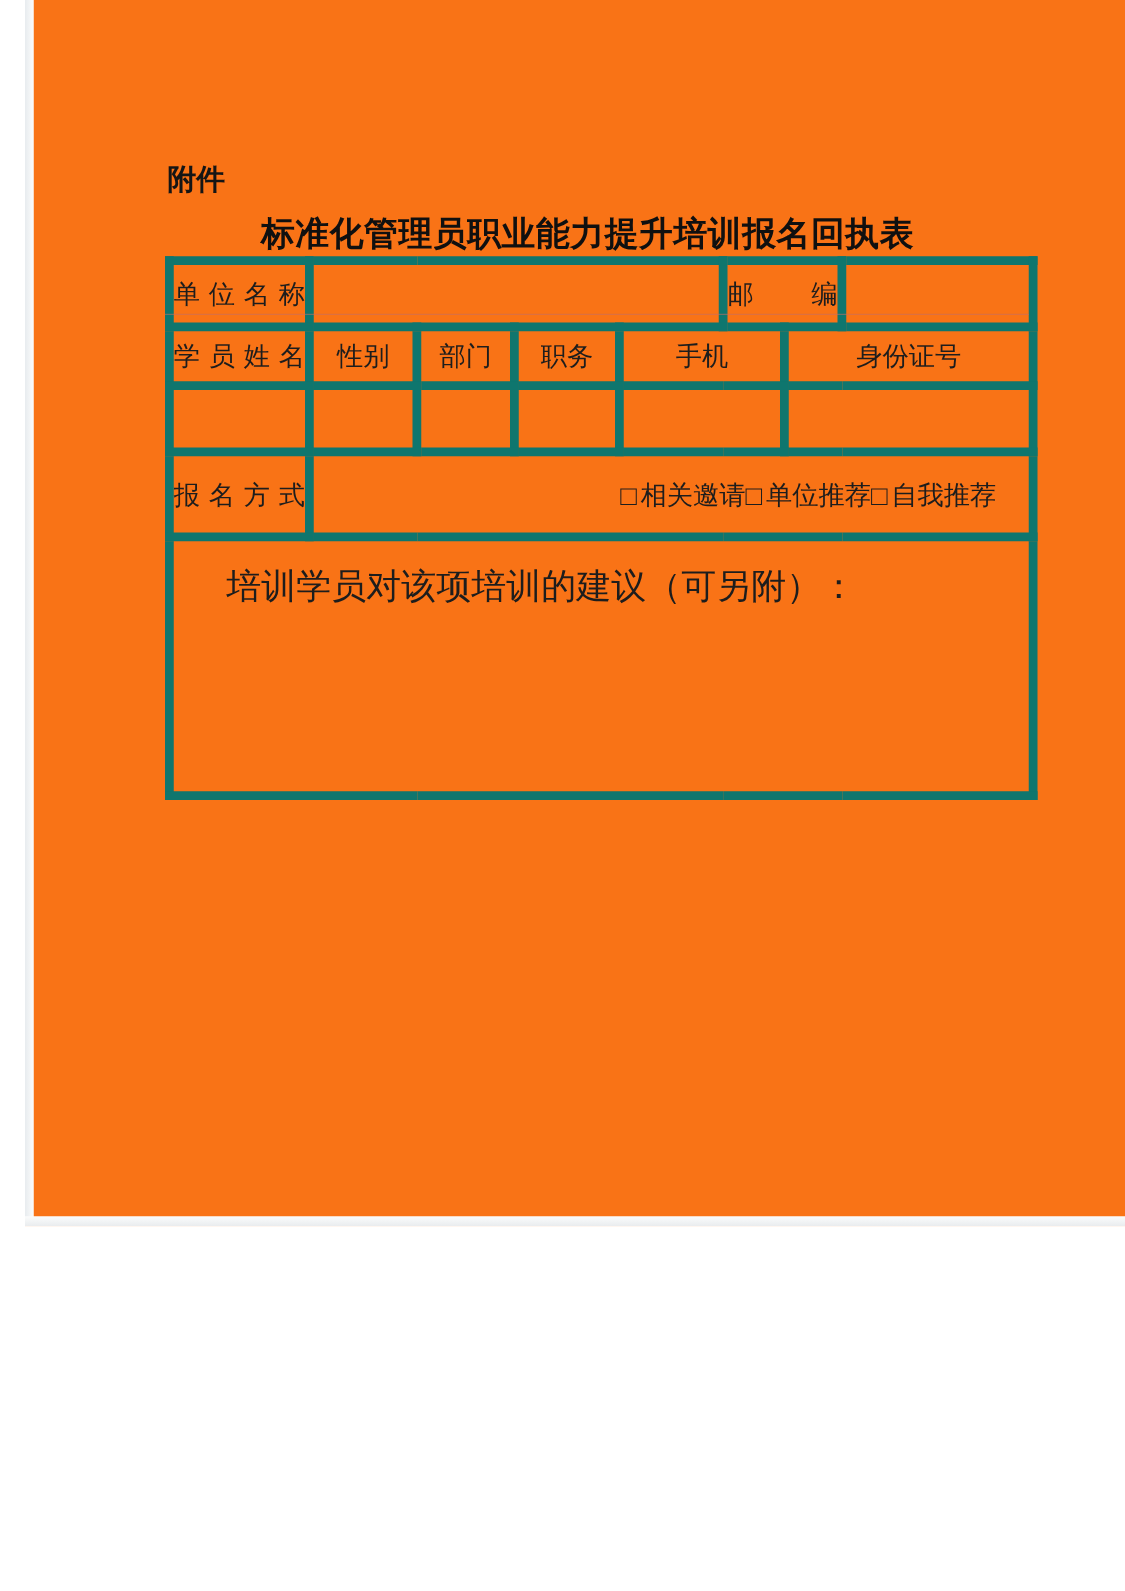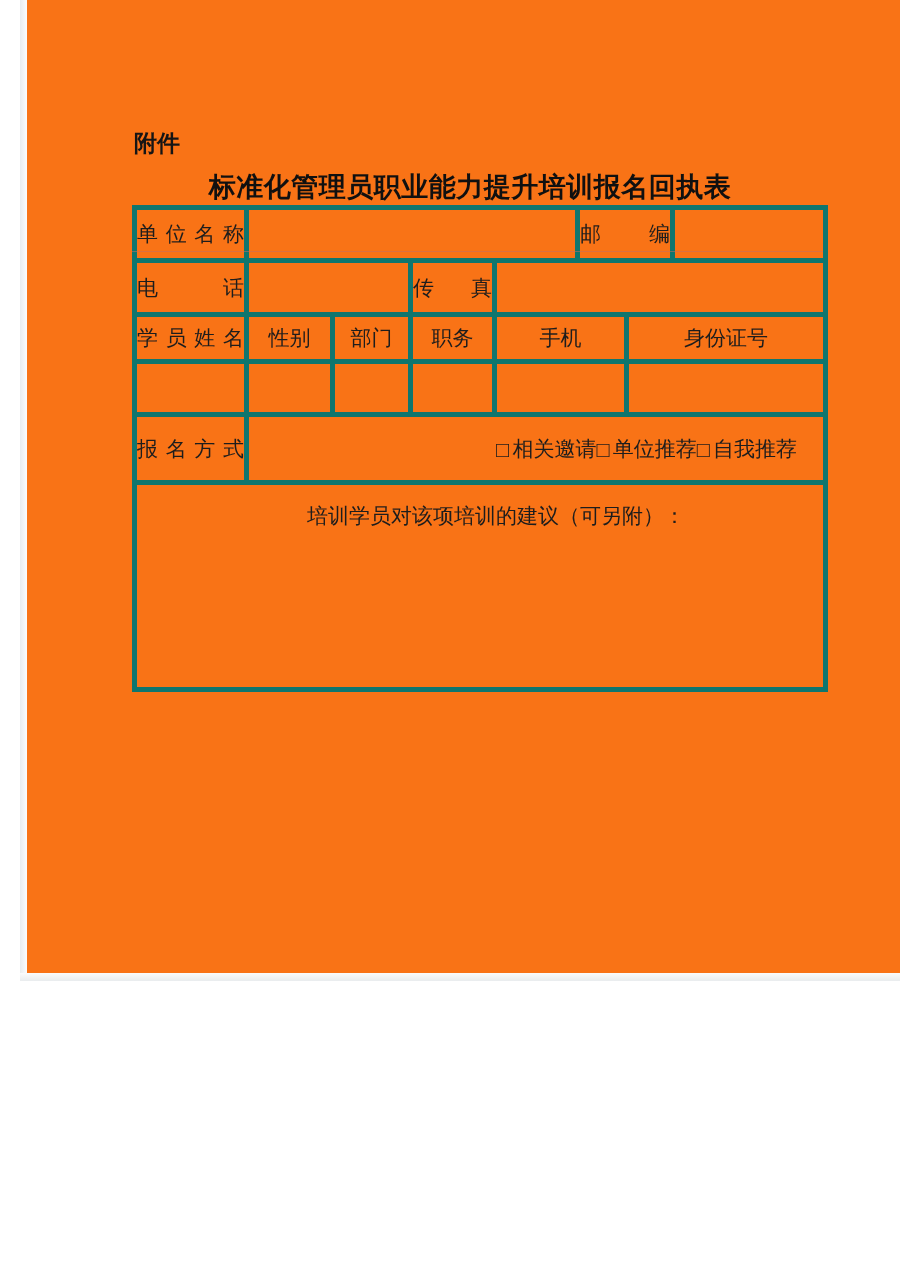--- a/index.html
+++ b/index.html
@@ -27,37 +27,37 @@
     font-family:"Liberation Sans","DejaVu Sans",sans-serif;
     font-weight:700; font-size:27px; color:#101010;
     letter-spacing:0.5px;
   }
 
   table.form {
     position:absolute; left:112px; top:205px;
     width:691px; table-layout:fixed; border-collapse:collapse;
   }
   table.form td {
-    border:5px solid #0f766e;
+    border:7px solid #0f766e;
     font-size:21px; color:#1d1d1d;
     padding:0;
   }
   td.lab { padding:0 13px; }
   .jl { text-align:justify; text-align-last:justify; width:100%; }
   td.ctr { text-align:center; }
   td.top { vertical-align:top; }
 
   .opts {
     display:flex; justify-content:flex-end; align-items:center;
     padding:0 26px 0 18px; font-size:21px;
   }
   .opt { white-space:nowrap; }
   .cbx { font-size:22px; margin-right:3px; position:relative; top:1px; }
 
-  .suggest { padding:17px 10px 0 42px; font-size:21px;text-align:center; }
+  .suggest { padding:17px 10px 0 42px; font-size:28px; }
 
   .decl {
     margin:26px 8px 0 8px; text-indent:2em;
     font-size:21px; line-height:45px;
   }
   .sig  { margin-top:75px; text-align:center; font-size:21px; }
   .date { margin-top:60px; text-align:right; padding-right:100px; font-size:21px; }
 
   
   .scan-line {
@@ -100,30 +100,20 @@
       </td>
       <td colspan="4"></td>
       <td colspan="2" class="lab">
         <div class="jl">邮 编</div>
       </td>
       <td></td>
     </tr>
 
 
 
-    <tr style="height:54px">
-      <td class="lab">
-        <div class="jl">电 话</div>
-      </td>
-      <td colspan="2"></td>
-      <td class="lab">
-        <div class="jl">传 真</div>
-      </td>
-      <td colspan="4"></td>
-    </tr>
 
     <tr style="height:47px">
       <td class="lab">
         <div class="jl">学员姓名</div>
       </td>
       <td class="ctr">性别</td>
       <td class="ctr">部门</td>
       <td class="ctr">职务</td>
       <td colspan="2" class="ctr">手机</td>
       <td colspan="2" class="ctr">身份证号</td>

